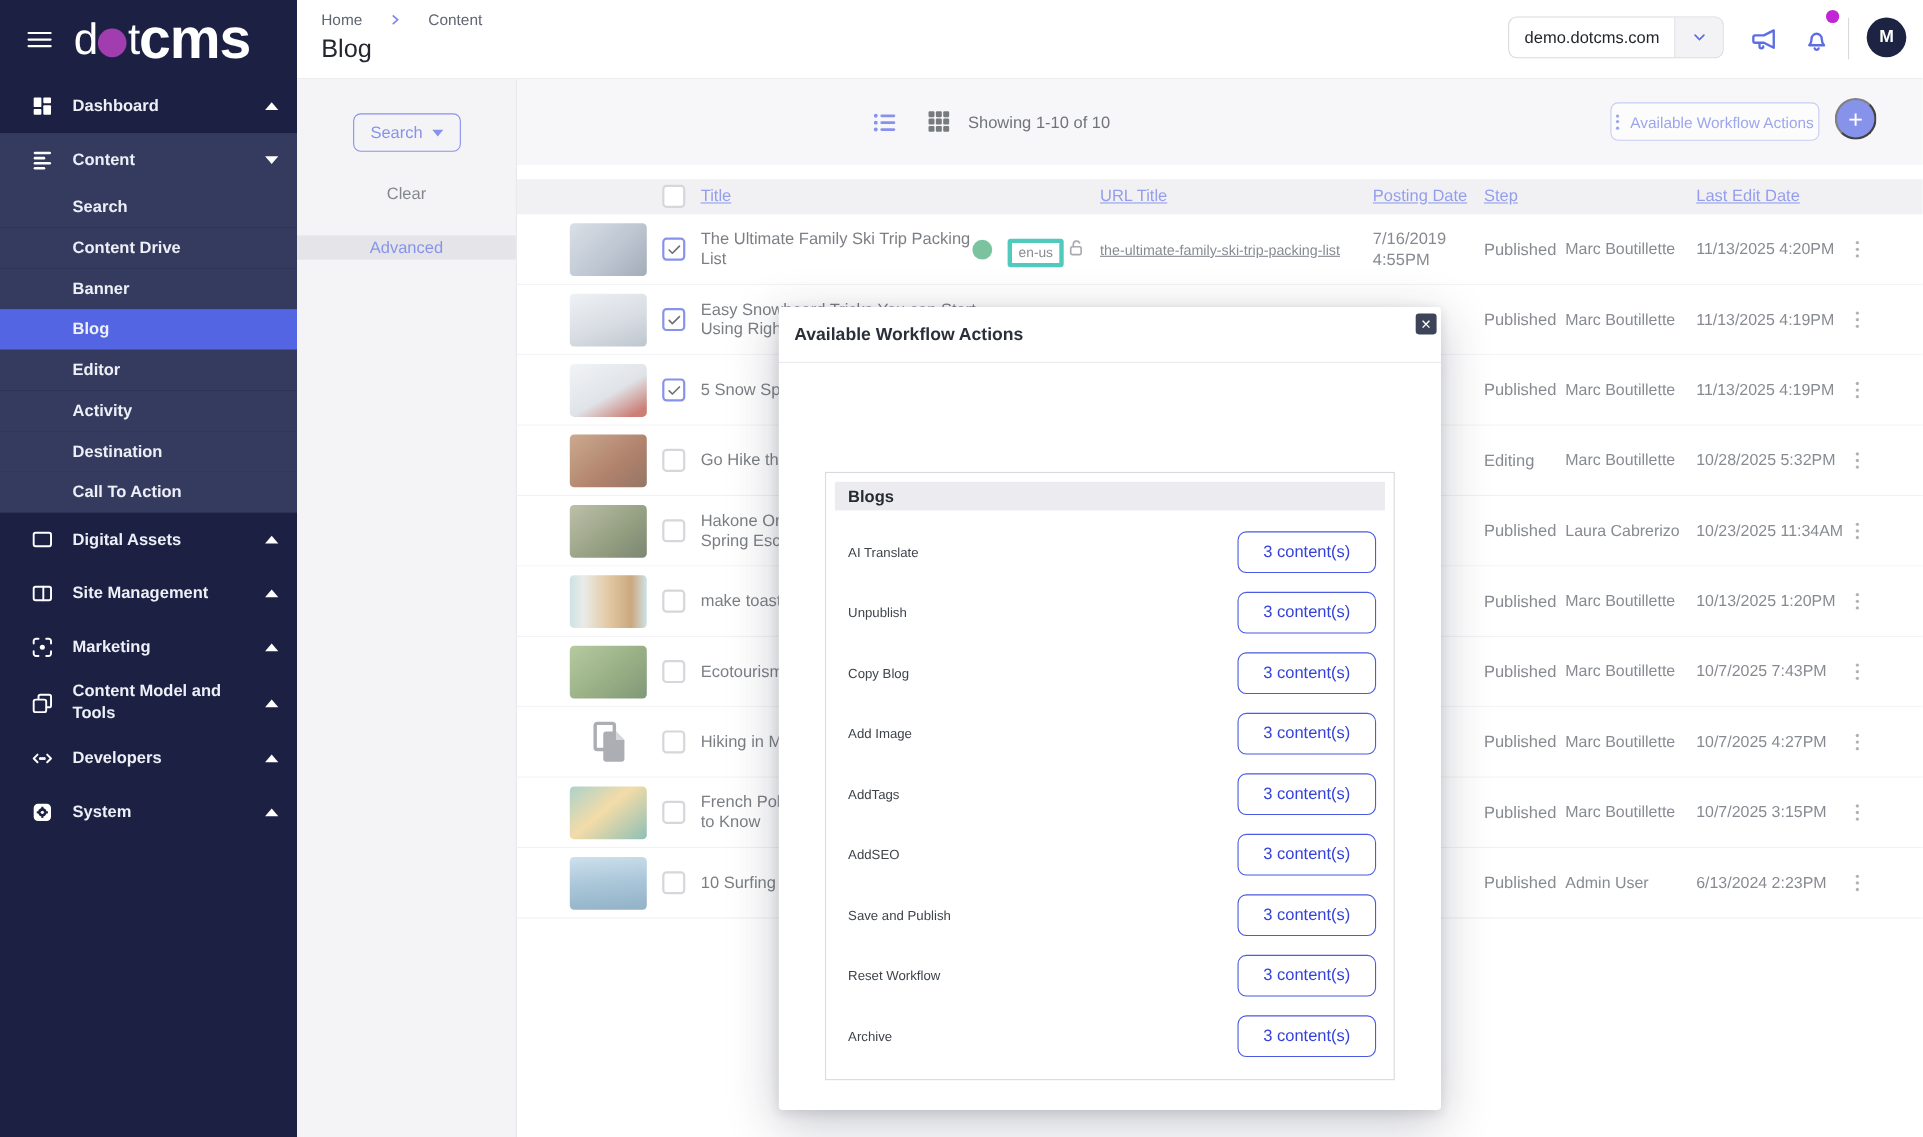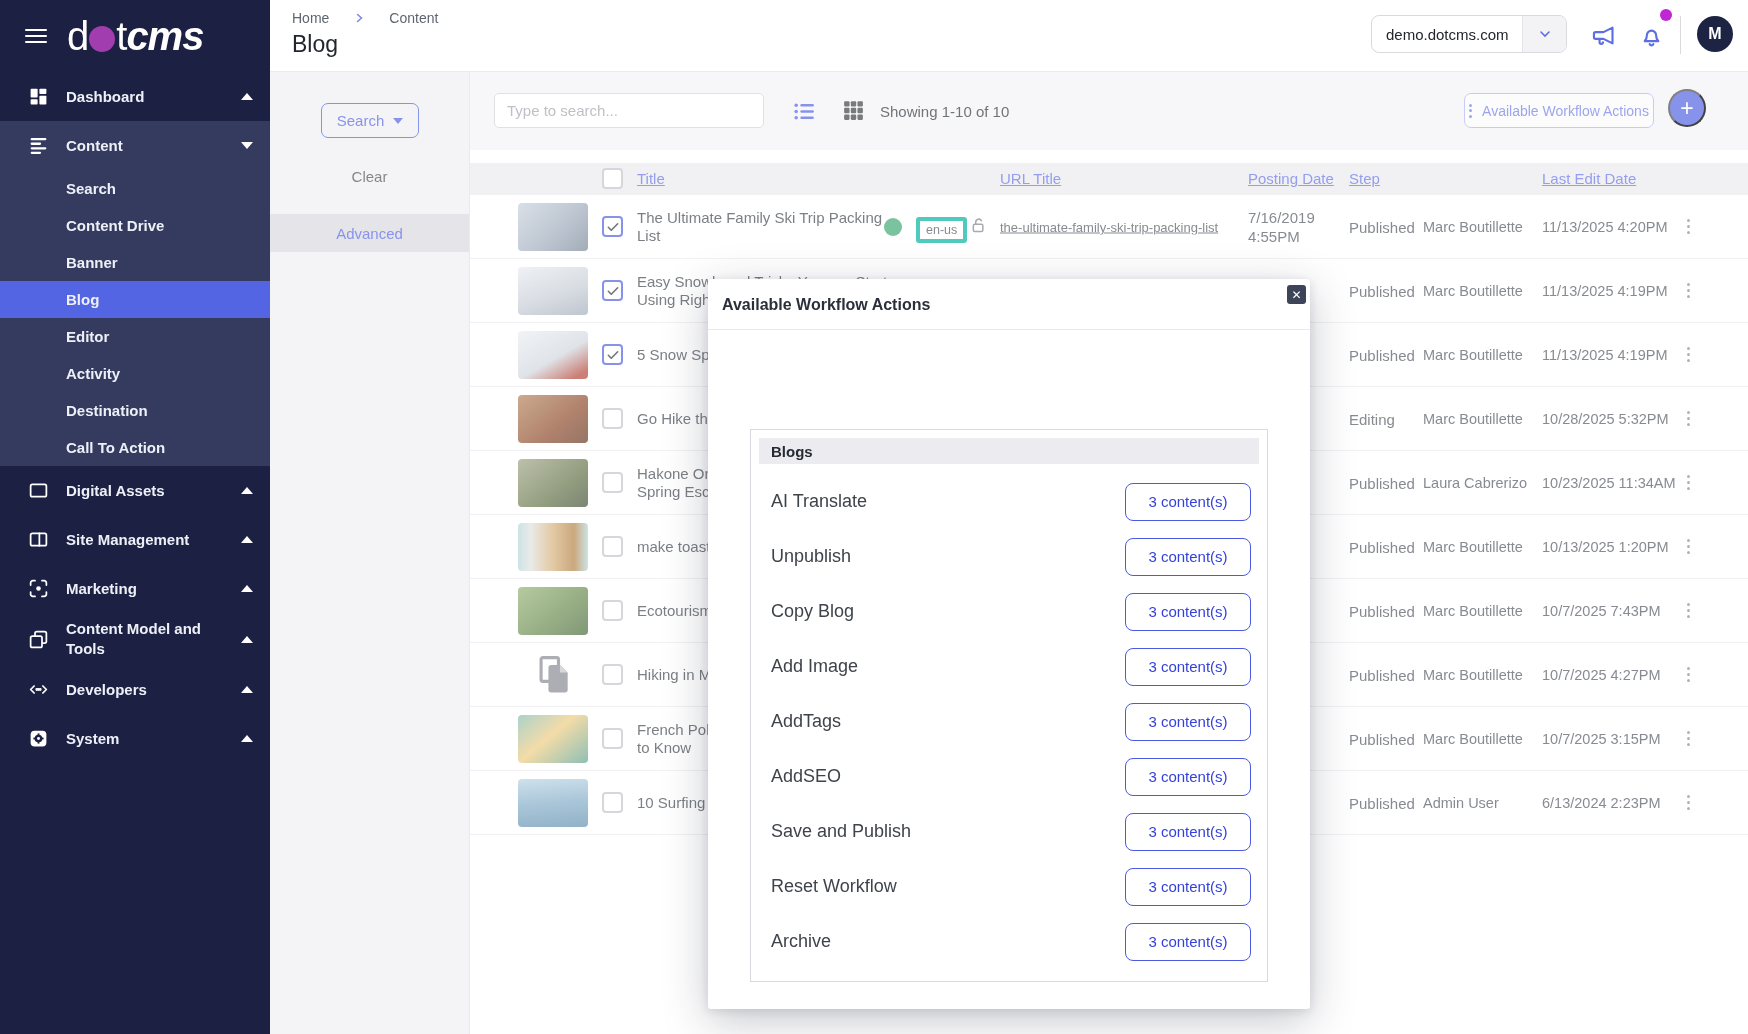--- a/index.html
+++ b/index.html
@@ -6,21 +6,21 @@
   html,body { width:1748px; height:1034px; overflow:hidden; background:#fff; }
   #stage { position:relative; width:1748px; height:1034px; font-family:"Liberation Sans",sans-serif; overflow:hidden; background:#fff; }
 
   
   .sidebar { position:absolute; left:0; top:0; width:270px; height:1034px; background:#1c2144; z-index:20; }
   .sidebar-top { height:72px; display:flex; align-items:center; padding-left:25px; }
   .hamburger { width:22px; cursor:pointer; }
   .hamburger div { height:2.6px; background:#fff; border-radius:2px; margin:3.6px 0; }
   .logo { margin-left:20px; display:flex; align-items:center; color:#fff; }
   .logo .lseg { font-size:40px; font-weight:300; letter-spacing:-1px; line-height:1; }
-  .logo .lbold { font-size:40px; font-weight:700; letter-spacing:-1px; line-height:1;font-style:italic; }
+  .logo .lbold { font-size:52px; font-weight:700; letter-spacing:-1px; line-height:1; }
   .logo .ldot { width:26px; height:26px; border-radius:50%; margin:6px 1px 0; }
 
   .nv { position:relative; display:flex; align-items:center; color:#eef0f7; font-weight:700; font-size:15px; cursor:pointer; }
   .nv-section { min-height:49px; padding:6px 36px 6px 28px; }
   .nv-ico { width:21px; height:21px; margin-right:17px; flex:0 0 21px; display:flex; align-items:center; }
   .nv-label { max-width:150px; line-height:20px; }
   .nv-sub { height:37px; padding-left:66px; font-weight:600; }
   .nv.expanded-bg { background:#353b5f; }
   .nv.active { background:#5465e4; }
   .nv-caret { position:absolute; right:17px; width:0; height:0; }
@@ -38,21 +38,21 @@
   .hd-icon { position:absolute; top:22px; width:27px; height:27px; cursor:pointer; }
   .hd-divider { position:absolute; left:1410px; top:16px; width:1px; height:38px; background:#d9d9de; }
   .avatar { position:absolute; left:1427px; top:16px; width:36px; height:36px; border-radius:50%; background:#1d2342; color:#fff; font-size:16px; font-weight:700; display:flex; align-items:center; justify-content:center; cursor:pointer; }
   .notif-dot { position:absolute; left:1390px; top:9px; width:12px; height:12px; border-radius:50%; }
 
   
   .filter-panel { position:absolute; left:270px; top:72px; width:200px; height:962px; background:#f0f0f3; border-right:1px solid #e3e3e7; z-index:1; }
   .search-btn { position:absolute; left:51px; top:31px; width:98px; height:35px; border:1px solid #5d6ee3; border-radius:7px; background:transparent; color:#5d6ee3; font-size:15px; display:flex; align-items:center; justify-content:center; gap:9px; cursor:pointer; }
   .mini-caret { width:0; height:0; border-left:5px solid transparent; border-right:5px solid transparent; border-top:6px solid #5d6ee3; }
   .clear-btn { position:absolute; left:0; top:96px; width:100%; text-align:center; color:#585d65; font-size:15px; cursor:pointer; }
-  .advanced-btn { position:absolute; left:0; top:142px; width:100%; height:38px; background:#dcdce2; color:#5d6ee3; font-size:15px; display:flex; align-items:center; justify-content:center; cursor:pointer; }
+  .advanced-btn { position:absolute; left:0; top:142px; width:100%; height:22px; background:#dcdce2; color:#5d6ee3; font-size:15px; display:flex; align-items:center; justify-content:center; cursor:pointer; }
 
   
   .content { position:absolute; left:470px; top:72px; width:1278px; height:962px; background:#fff; z-index:1; }
   .toolbar-strip { position:absolute; left:0; top:0; width:1278px; height:78px; background:#f5f5f7; }
   .search-input { position:absolute; left:24px; top:21px; width:270px; height:35px; border:1px solid #d7d7dc; border-radius:5px; background:#fff; padding:0 12px; font-size:15px; color:#333; font-family:"Liberation Sans",sans-serif; }
   .search-input::placeholder { color:#a8abb2; }
   .view-icon { position:absolute; top:27px; width:25px; height:25px; cursor:pointer; }
   .showing-text { position:absolute; left:410px; top:31px; font-size:15px; color:#3f434a; }
   .workflow-btn { position:absolute; left:994px; top:21px; width:190px; height:35px; border:1px solid #b5bbf0; border-radius:7px; background:rgba(255,255,255,.55); color:#7b86e8; font-size:14px; display:flex; align-items:center; justify-content:center; gap:10px; cursor:pointer; }
   .kebab-v { display:inline-flex; flex-direction:column; gap:2.5px; }
@@ -96,21 +96,21 @@
   .modal { position:absolute; left:708px; top:279px; width:602px; height:730px; background:#fff; z-index:60; border-radius:3px; box-shadow:0 12px 45px rgba(30,35,60,.25), 0 2px 10px rgba(30,35,60,.12); }
   .modal-header { position:relative; height:51px; border-bottom:1px solid #e9e9ee; }
   .modal-title { position:absolute; left:14px; top:17px; font-size:16px; font-weight:700; color:#2b2f3a; }
   .modal-close { position:absolute; top:6px; right:4px; width:19px; height:19px; background:#3d4458; color:#fff; border-radius:3px; display:flex; align-items:center; justify-content:center; font-size:12px; line-height:1; cursor:pointer; }
   .bulk-box { position:absolute; left:42px; top:69px; width:518px; height:72px; border:1px solid #d9d9df; display:flex; align-items:center; justify-content:space-between; padding:0 28px; }
   .bulk-btn { min-width:128px; height:38px; border:1px solid #5460e0; border-radius:7px; background:#fff; color:#4553de; font-size:15px; display:flex; align-items:center; justify-content:center; padding:0 14px; cursor:pointer; }
   .group-box { position:absolute; left:42px; top:150px; width:518px; height:553px; border:1px solid #d9d9df; }
   .group-header { margin:8px; height:26px; background:#ececf0; display:flex; align-items:center; padding-left:12px; font-size:15px; font-weight:700; color:#262b33; }
   .actions-list { margin-top:10px; }
   .action-row { height:55px; display:flex; align-items:center; justify-content:space-between; padding:0 16px 0 20px; }
-  .action-label { font-size:18px; color:#3f444b; }
+  .action-label { font-size:12px; color:#3f444b; }
   .count-btn { width:126px; height:38px; border:1px solid #4b5ae0; border-radius:8px; background:#fff; color:#3442db; font-size:15px; display:flex; align-items:center; justify-content:center; cursor:pointer; }
 </style>
 </head>
 <body>
 
 <div id="stage">
 
   <aside class="sidebar">
     <div class="sidebar-top">
       <div class="hamburger">
@@ -283,21 +283,20 @@
     <button class="search-btn">
       <span>Search</span>
       <span class="mini-caret"></span>
     </button>
     <div class="clear-btn">Clear</div>
     <div class="advanced-btn">Advanced</div>
   </div>
 
   <main class="content">
     <div class="toolbar-strip"></div>
-    <input class="search-input" type="text" placeholder="Type to search..." style="">
     <svg class="view-icon" style="left:322px" viewBox="0 0 24 24" fill="#5d6ee3">
         <circle cx="4" cy="6" r="1.7"></circle>
         <rect x="8" y="4.8" width="13" height="2.4" rx="1.2"></rect>
         <circle cx="4" cy="12" r="1.7"></circle>
         <rect x="8" y="10.8" width="13" height="2.4" rx="1.2"></rect>
         <circle cx="4" cy="18" r="1.7"></circle>
         <rect x="8" y="16.8" width="13" height="2.4" rx="1.2"></rect>
       </svg>
     <svg class="view-icon" style="left:371px;top:26px" viewBox="0 0 24 24" fill="#4a4d52">
         <rect x="3" y="3" width="5.2" height="5.2" rx="1"></rect>

